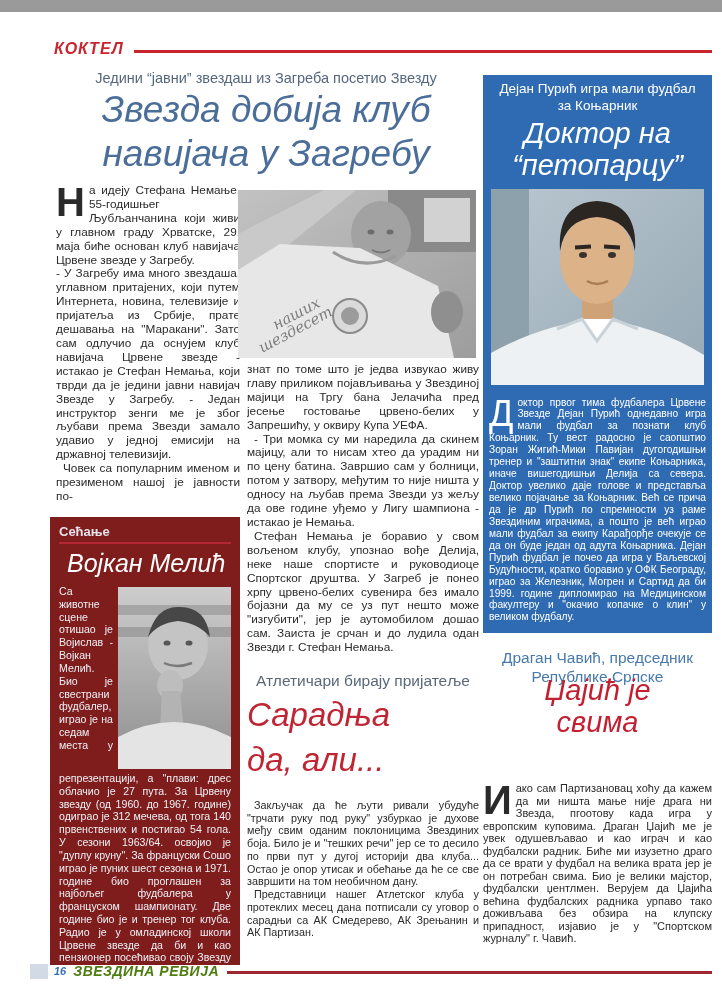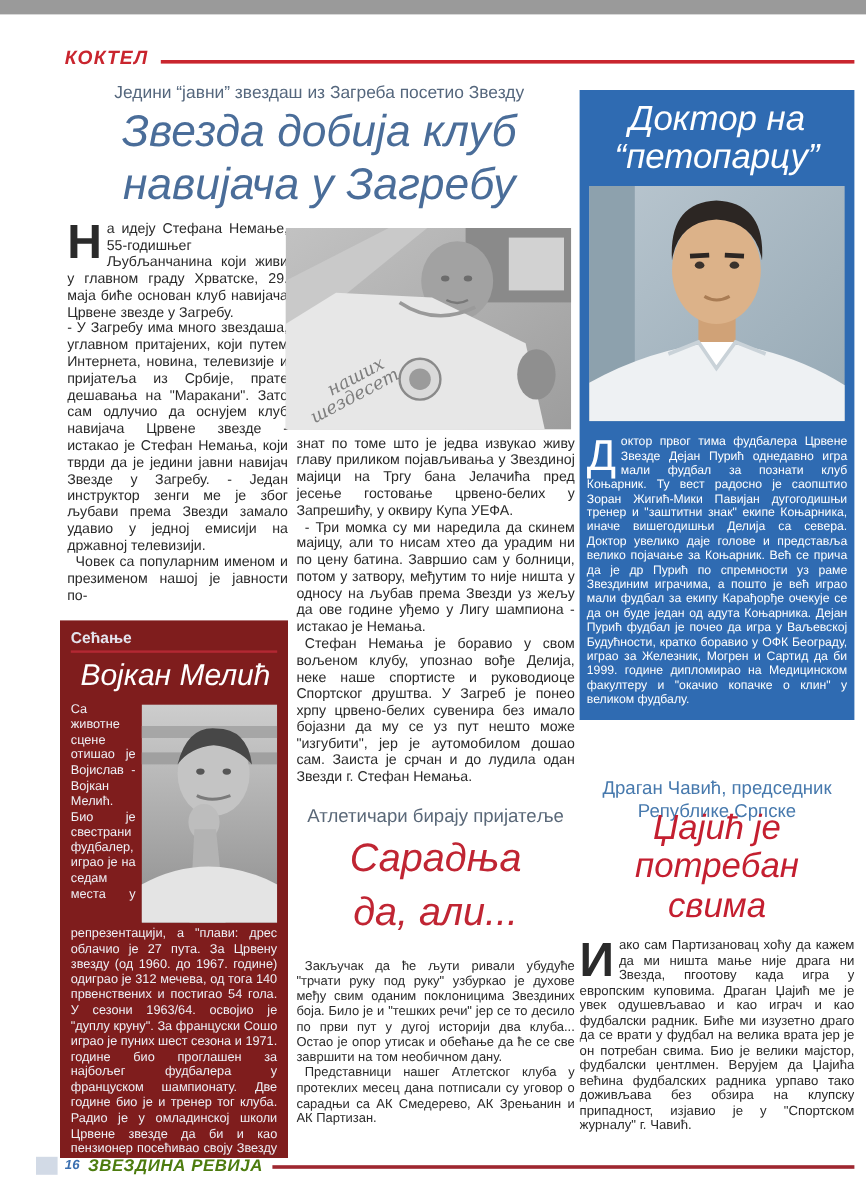--- a/index.html
+++ b/index.html
@@ -26,21 +26,21 @@
   .para{margin:0;}
   .para.ind{text-indent:7px;}
 
   .dropcap{float:left;font-weight:bold;font-size:40px;line-height:.82;margin:2px 4px 0 0;}
 
   #main-photo{left:238px;top:178px;width:238px;height:168px;}
   #main-photo svg{display:block;}
 
   
   .ath-kicker{left:247px;top:660px;width:232px;text-align:center;font-size:15.5px;color:#5a6878;}
-  .ath-headline{left:247px;top:681px;width:232px;text-align:center;font-style:italic;
+  .ath-headline{left:247px;top:681px;width:232px;font-style:italic;
                 font-size:33px;line-height:1.35;color:#c02533;}
   #ath-body{left:247px;top:787px;width:232px;height:172px;overflow:hidden;font-size:10.8px;line-height:1.18;}
 
   
   #memorial{left:50px;top:505px;width:190px;max-height:448px;overflow:hidden;
             background:#7f1d1d;padding:7px 9px;box-sizing:border-box;}
   .mem-label{font-size:13px;font-weight:bold;color:#e3e3ec;border-bottom:2px solid #b32833;padding-bottom:3px;}
   .mem-headline{font-style:italic;font-size:25px;color:#ffffff;margin:5px 0 7px;padding-left:8px;}
   .mem-body{font-size:10.6px;line-height:1.21;color:#eef0f6;text-align:justify;}
   #memorial-photo{float:right;width:113px;height:182px;margin:2px 0 3px 5px;}
@@ -152,20 +152,24 @@
         <path d="M46,76 Q58,82 74,76" stroke="#7a7a7a" stroke-width="2.5" fill="none"></path>
         <ellipse cx="52" cy="98" rx="13" ry="15" fill="#bdbdbd"></ellipse>
         <polygon points="40,182 44,104 62,104 70,182" fill="#b3b3b3"></polygon>
         <path d="M0,150 Q55,120 113,150 L113,182 L0,182 Z" fill="#e4e4e4"></path>
       </svg>
       <span>Са животне сцене отишао је Војислав - Војкан Мелић. Био је свестрани фудбалер, играо је на седам места у репрезентацији, а "плави: дрес облачио је 27 пута. За Црвену звезду (од 1960. до 1967. године) одиграо је 312 мечева, од тога 140 првенствених и постигао 54 гола. У сезони 1963/64. освојио је "дуплу круну". За француски Сошо играо је пуних шест сезона и 1971. године био проглашен за најбољег фудбалера у француском шампионату. Две године био је и тренер тог клуба. Радио је у омладинској школи Црвене звезде да би и као пензионер посећивао своју Звезду дајући савете млађим фудбалерима. Име Војкана Мелића златним словима је уписано у историју Црвене звезде.</span>
     </div>
   </div>
 
   <div class="abs" id="bluebox">
+    <div class="blue-kicker">
+      <div>Дејан Пурић игра мали фудбал</div>
+      <div>за Коњарник</div>
+    </div>
     <div class="blue-headline">
       <div>Доктор на</div>
       <div>“петопарцу”</div>
     </div>
     <svg id="doctor-photo" viewBox="0 0 213 196">
       <defs>
         <linearGradient id="g3" x1="0" y1="0" x2="1" y2="1">
           <stop offset="0" stop-color="#b9c6cf"></stop>
             <stop offset="1" stop-color="#96a9b5"></stop>
         </linearGradient>
@@ -189,21 +193,20 @@
       <span>октор првог тима фудбалера Црвене Звезде Дејан Пурић однедавно игра мали фудбал за познати клуб Коњарник. Ту вест радосно је саопштио Зоран Жигић-Мики Павијан дугогодишњи тренер и "заштитни знак" екипе Коњарника, иначе вишегодишњи Делија са севера. Доктор увелико даје голове и представља велико појачање за Коњарник. Већ се прича да је др Пурић по спремности уз раме Звездиним играчима, а пошто је већ играо мали фудбал за екипу Карађорђе очекује се да он буде један од адута Коњарника. Дејан Пурић фудбал је почео да игра у Ваљевској Будућности, кратко боравио у ОФК Београду, играо за Железник, Могрен и Сартид да би 1999. године дипломирао на Медицинском факултеру и "окачио копачке о клин" у великом фудбалу.</span>
     </div>
   </div>
 
   <div class="abs cavic-kicker">
     <div>Драган Чавић, председник</div>
     <div>Републике Српске</div>
   </div>
   <div class="abs cavic-headline">
     <div>Џајић је</div>
-    <div>потребан</div>
     <div>свима</div>
   </div>
   <div class="abs bodytxt" id="cavic-body">
     <span class="dropcap">И</span>
     <span>ако сам Партизановац хоћу да кажем да ми ништа мање није драга ни Звезда, пгоотову када игра у европским куповима. Драган Џајић ме је увек одушевљавао и као играч и као фудбалски радник. Биће ми изузетно драго да се врати у фудбал на велика врата јер је он потребан свима. Био је велики мајстор, фудбалски џентлмен. Верујем да Џајића већина фудбалских радника урпаво тако доживљава без обзира на клупску припадност, изјавио је у "Спортском журналу" г. Чавић.</span>
   </div>
 
   <div class="abs" id="footer">
     <div class="footer-tab"></div>
     <span class="page-number">16</span>

